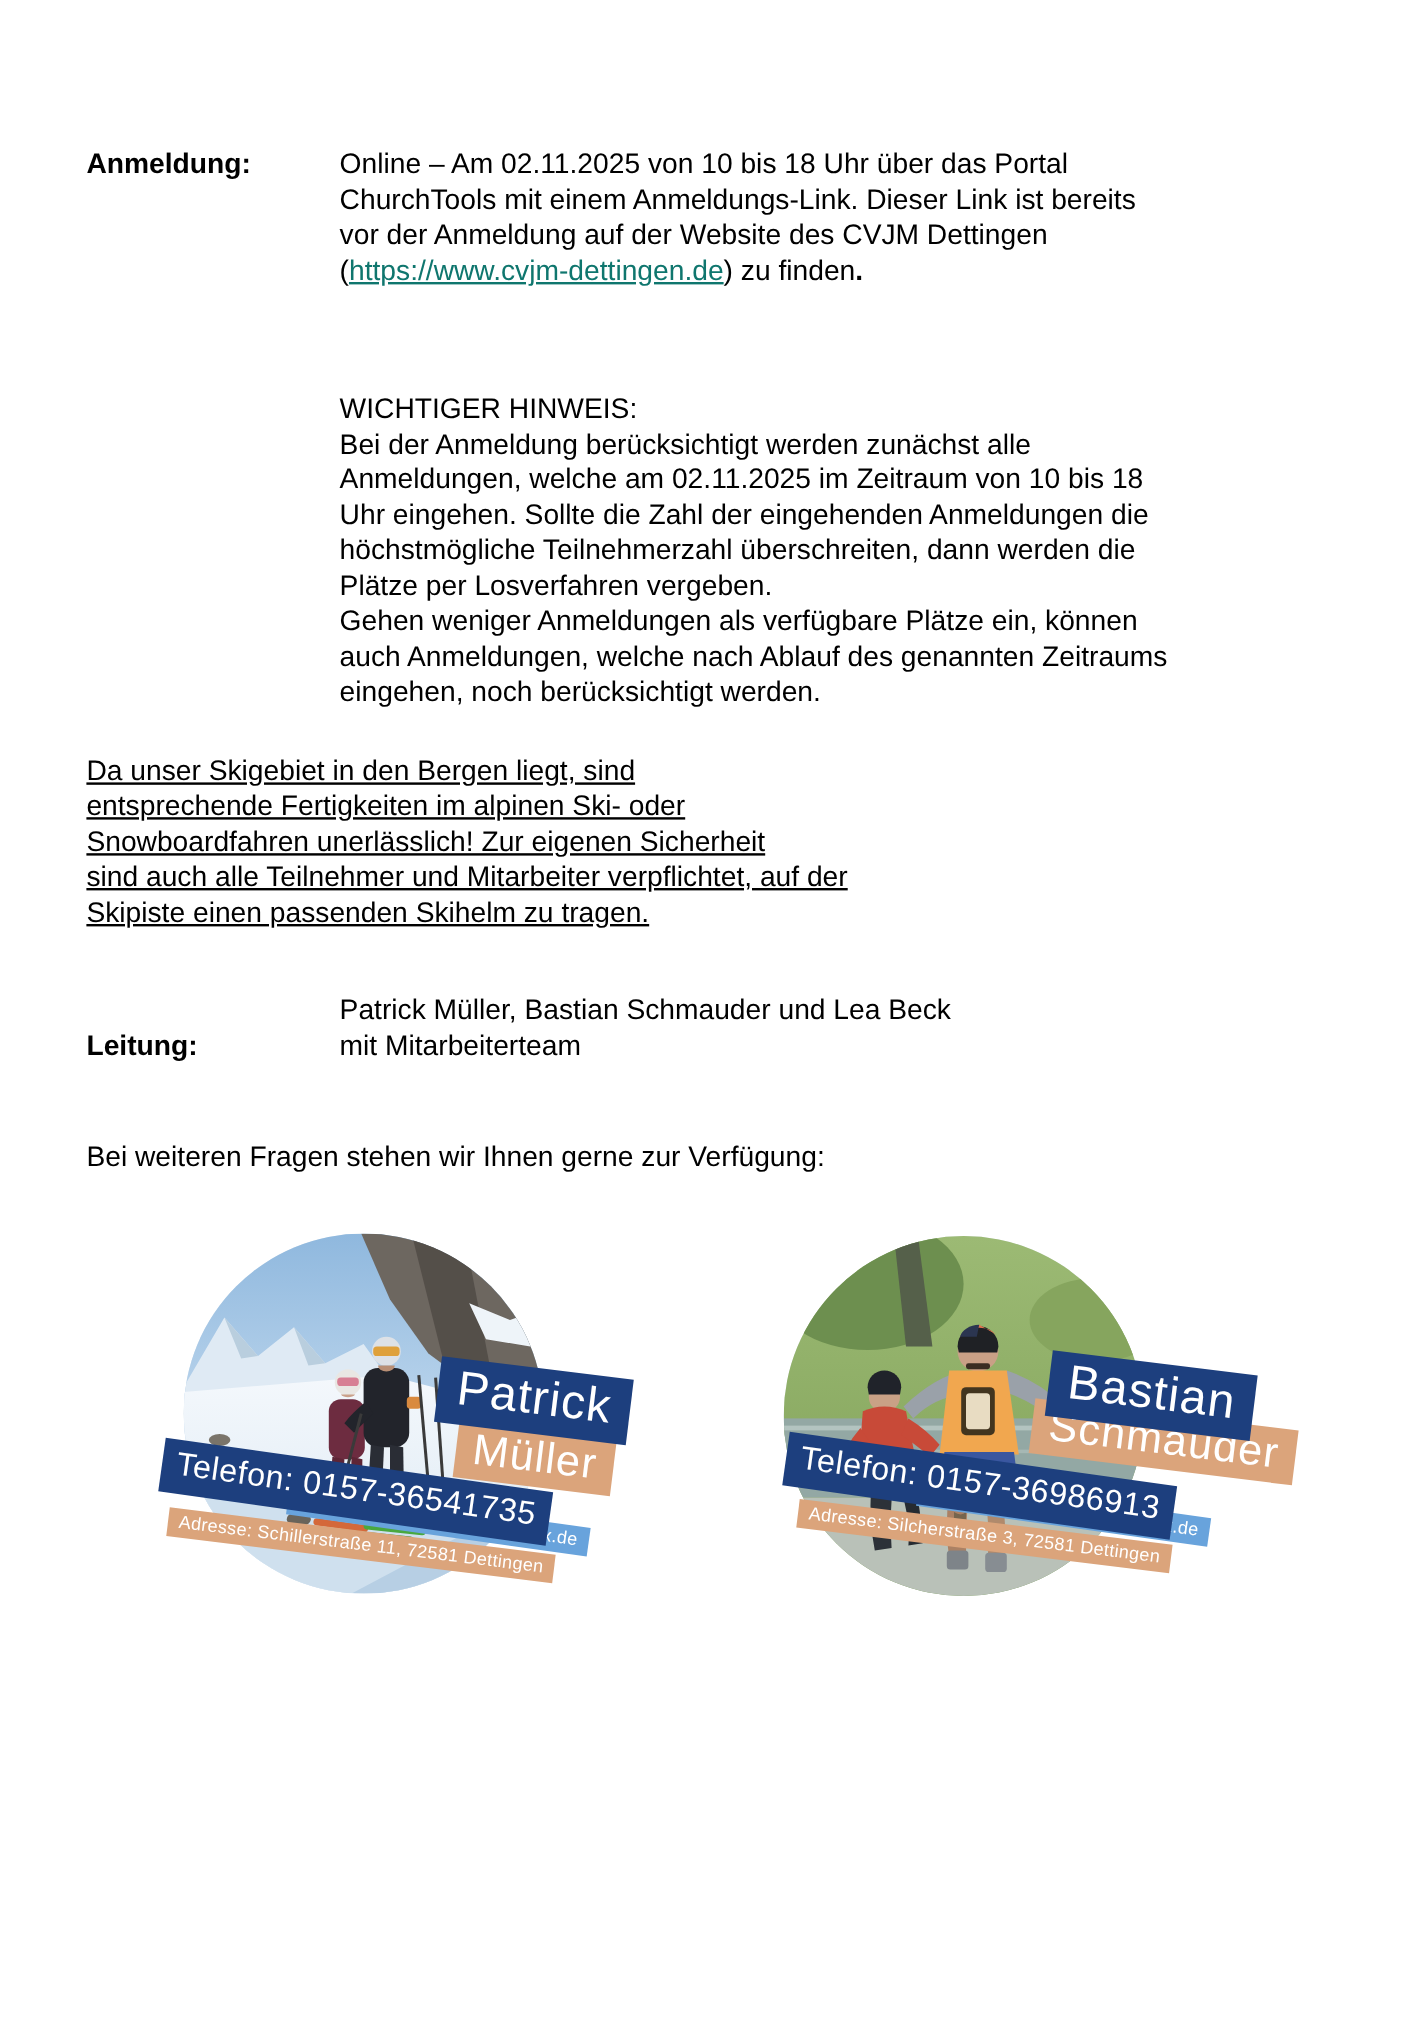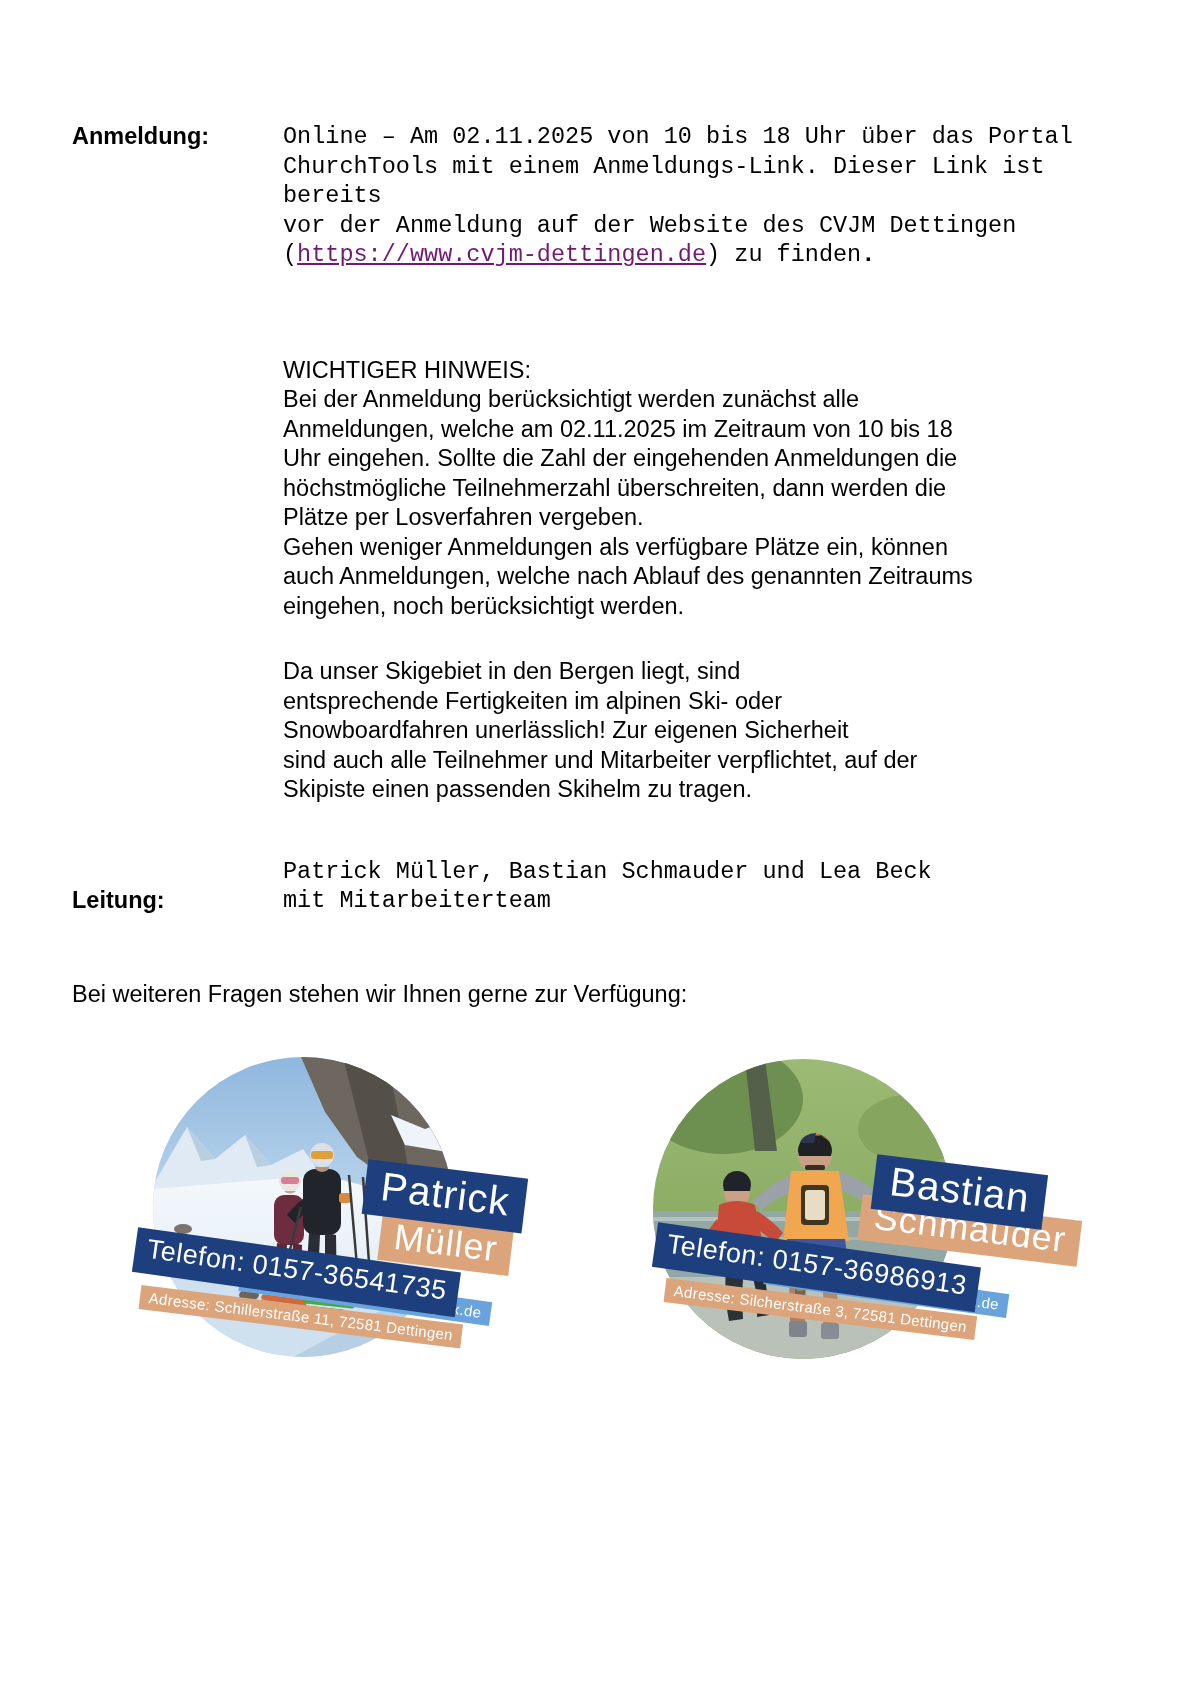--- a/index.html
+++ b/index.html
@@ -11,27 +11,27 @@
   }
   .page{
     box-sizing:border-box;
     width:1190px;min-height:1683px;
     padding:122px 60px 40px 72px;
   }
   .body-text{font-size:23.5px;line-height:29.5px;}
   .lines{white-space:pre-line;}
   .row{display:flex;}
   .label-col{width:211px;flex:0 0 211px;font-weight:bold;}
-  .content-col{flex:1;font-family:Liberation Mono, monospace;}
+  .content-col{flex:1;}
   .hinweis-block{margin-left:211px;margin-top:86px;}
   .section-heading{font-weight:bold;font-size:23.5px;line-height:29.5px;margin:142px 0 0 0;}
-  .indent-para{margin-left:211px;margin-top:36px;}
+  .indent-para{margin-top:36px;text-decoration:underline;}
   .leitung-row{margin-top:52px;align-items:flex-end;}
   .fragen{margin-top:64px;}
-  .doc-link{color:#701a75;text-decoration:underline;cursor:pointer;}
+  .doc-link{color:#0f766e;text-decoration:underline;cursor:pointer;}
   .bold-period{font-weight:bold;}
 
   
   .cards{position:relative;margin-top:48px;height:345px;}
   .card{position:absolute;top:0;width:560px;height:340px;}
   .card-left{left:23px;}
   .card-right{left:523px;}
   .photo-circle{
     position:absolute;left:58px;top:0;
     width:300px;height:300px;border-radius:50%;overflow:hidden;

